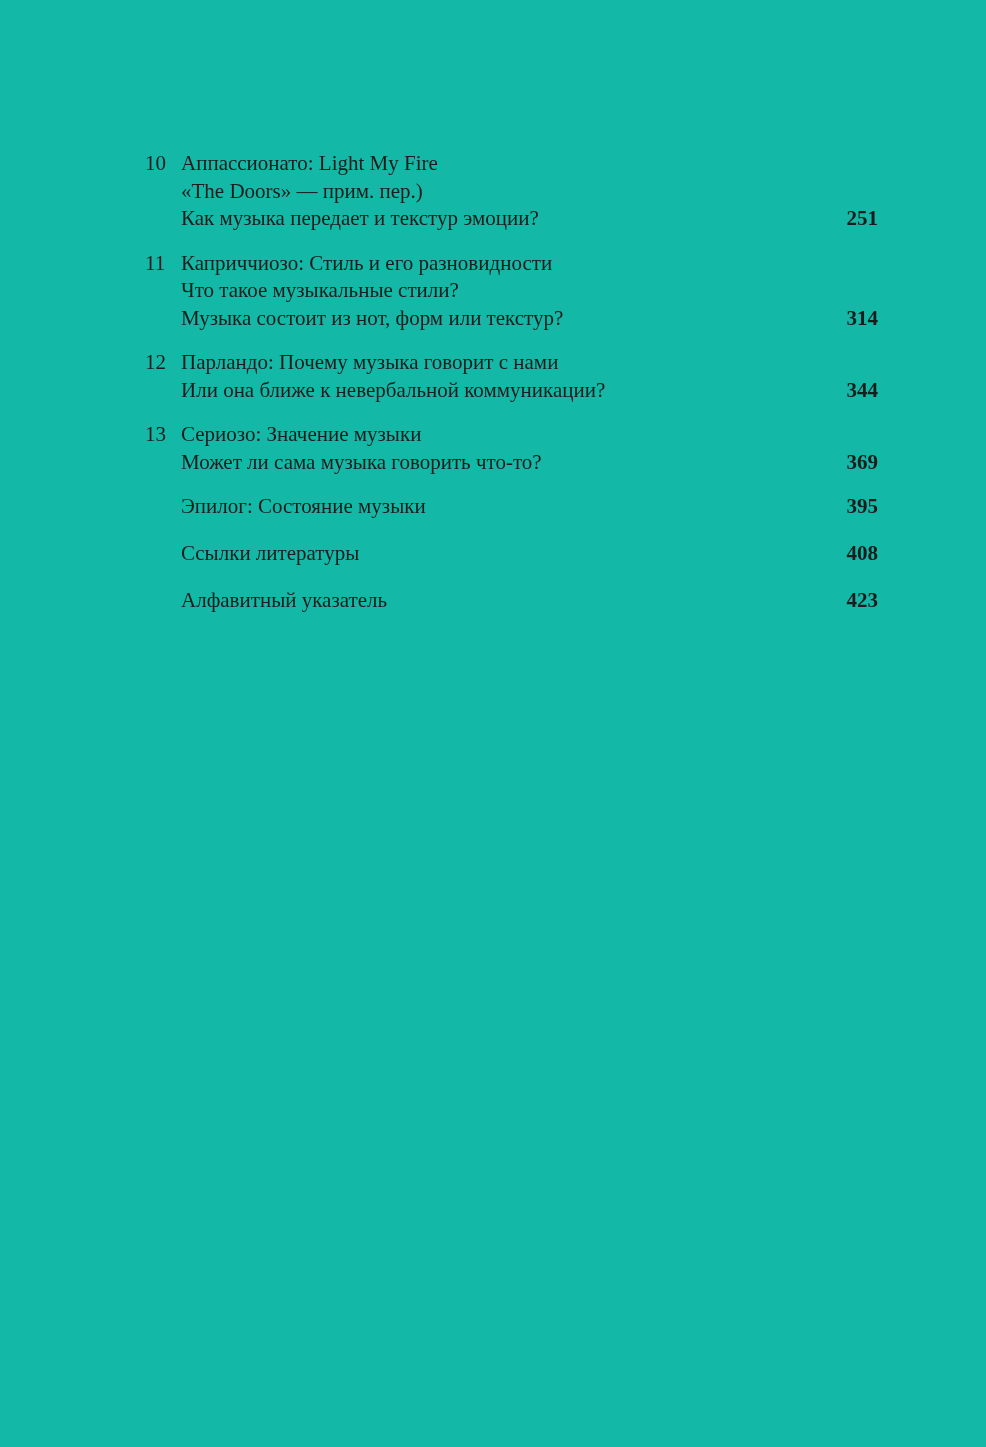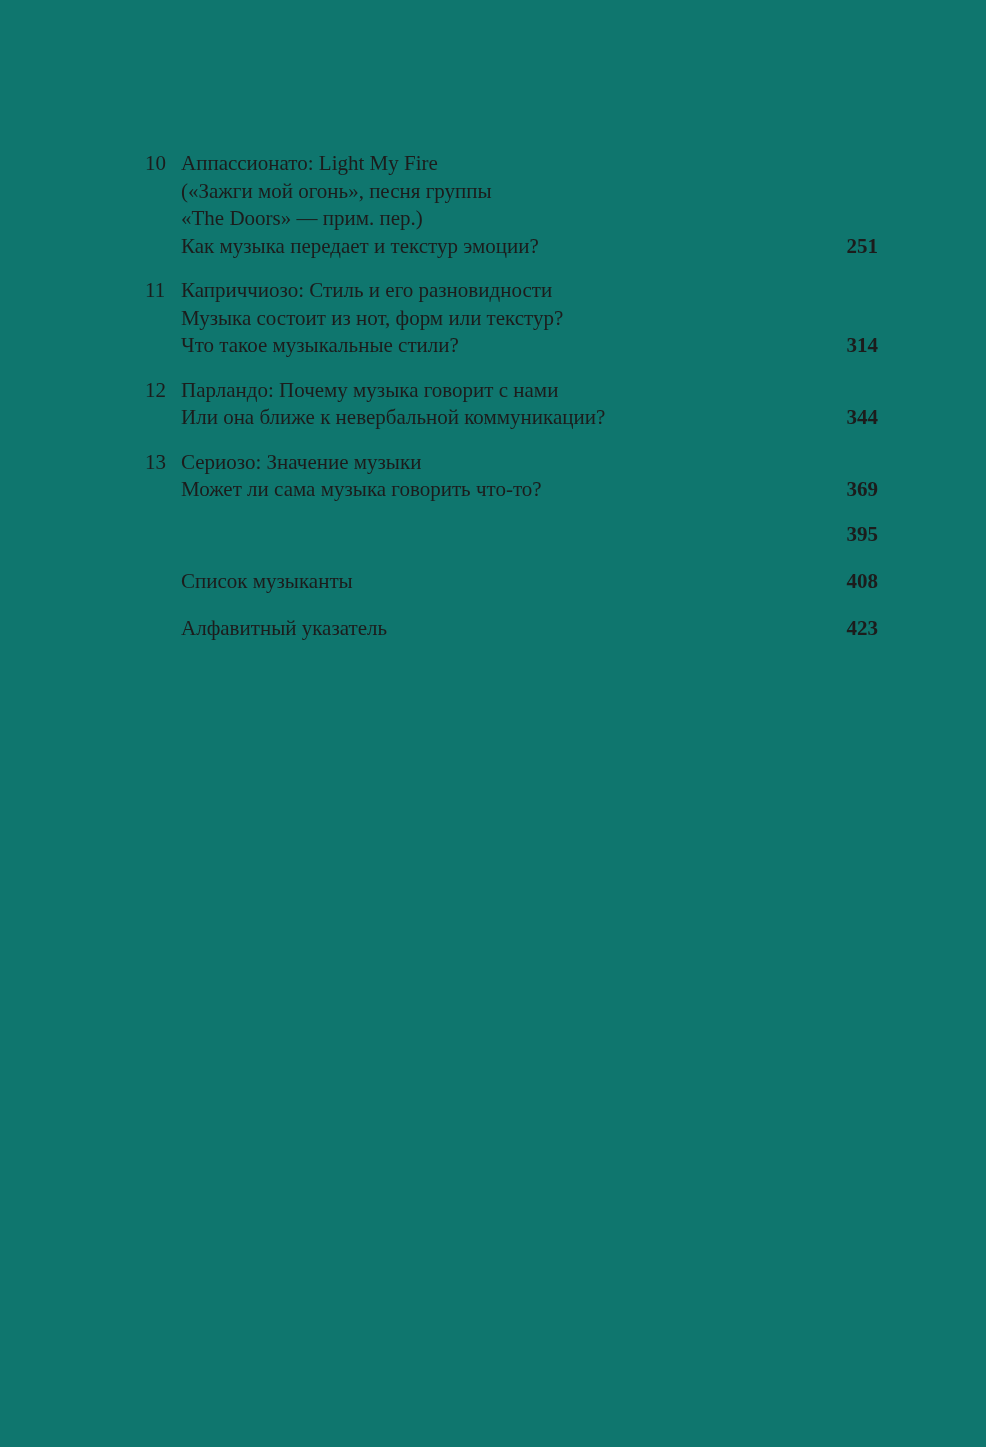--- a/index.html
+++ b/index.html
@@ -4,21 +4,21 @@
 <style>
   html, body {
     margin: 0;
     padding: 0;
     background: #ffffff;
   }
   .page {
     position: relative;
     width: 986px;
     height: 1447px;
-    background: #0f766e;
+    background: #14b8a6;
     overflow: hidden;
     font-family: "Liberation Serif", "DejaVu Serif", serif;
     color: #1c1c1c;
   }
   .toc {
     position: absolute;
     top: 150px;
     left: 145px;
     width: 733px; 
   }
@@ -50,33 +50,32 @@
 </style>
 </head>
 <body>
 
 <div class="page">
   <div class="toc" id="toc">
   <div class="entry">
     <div class="num">10</div>
     <div class="lines">
           <div class="line">Аппассионато: Light My Fire</div>
-          <div class="line">(«Зажги мой огонь», песня группы</div>
           <div class="line">«The Doors» — прим. пер.)</div>
           <div class="line">Как музыка передает и текстур эмоции?</div>
         </div>
     <div class="pageno">251</div>
   </div>
 
   <div class="entry">
     <div class="num">11</div>
     <div class="lines">
           <div class="line">Каприччиозо: Стиль и его разновидности</div>
+          <div class="line">Что такое музыкальные стили?</div>
           <div class="line">Музыка состоит из нот, форм или текстур?</div>
-          <div class="line">Что такое музыкальные стили?</div>
         </div>
     <div class="pageno">314</div>
   </div>
 
   <div class="entry">
     <div class="num">12</div>
     <div class="lines">
           <div class="line">Парландо: Почему музыка говорит с нами</div>
           <div class="line">Или она ближе к невербальной коммуникации?</div>
         </div>
@@ -87,29 +86,32 @@
     <div class="num">13</div>
     <div class="lines">
           <div class="line">Сериозо: Значение музыки</div>
           <div class="line">Может ли сама музыка говорить что-то?</div>
         </div>
     <div class="pageno">369</div>
   </div>
 
   <div class="entry standalone">
     <div class="num"></div>
+    <div class="lines">
+          <div class="line">Эпилог: Состояние музыки</div>
+        </div>
     <div class="pageno">395</div>
   </div>
 
 
 
   <div class="entry standalone">
     <div class="num"></div>
     <div class="lines">
-          <div class="line">Список музыканты</div>
+          <div class="line">Ссылки литературы</div>
         </div>
     <div class="pageno">408</div>
   </div>
 
   <div class="entry standalone">
     <div class="num"></div>
     <div class="lines">
           <div class="line">Алфавитный указатель</div>
         </div>
     <div class="pageno">423</div>

